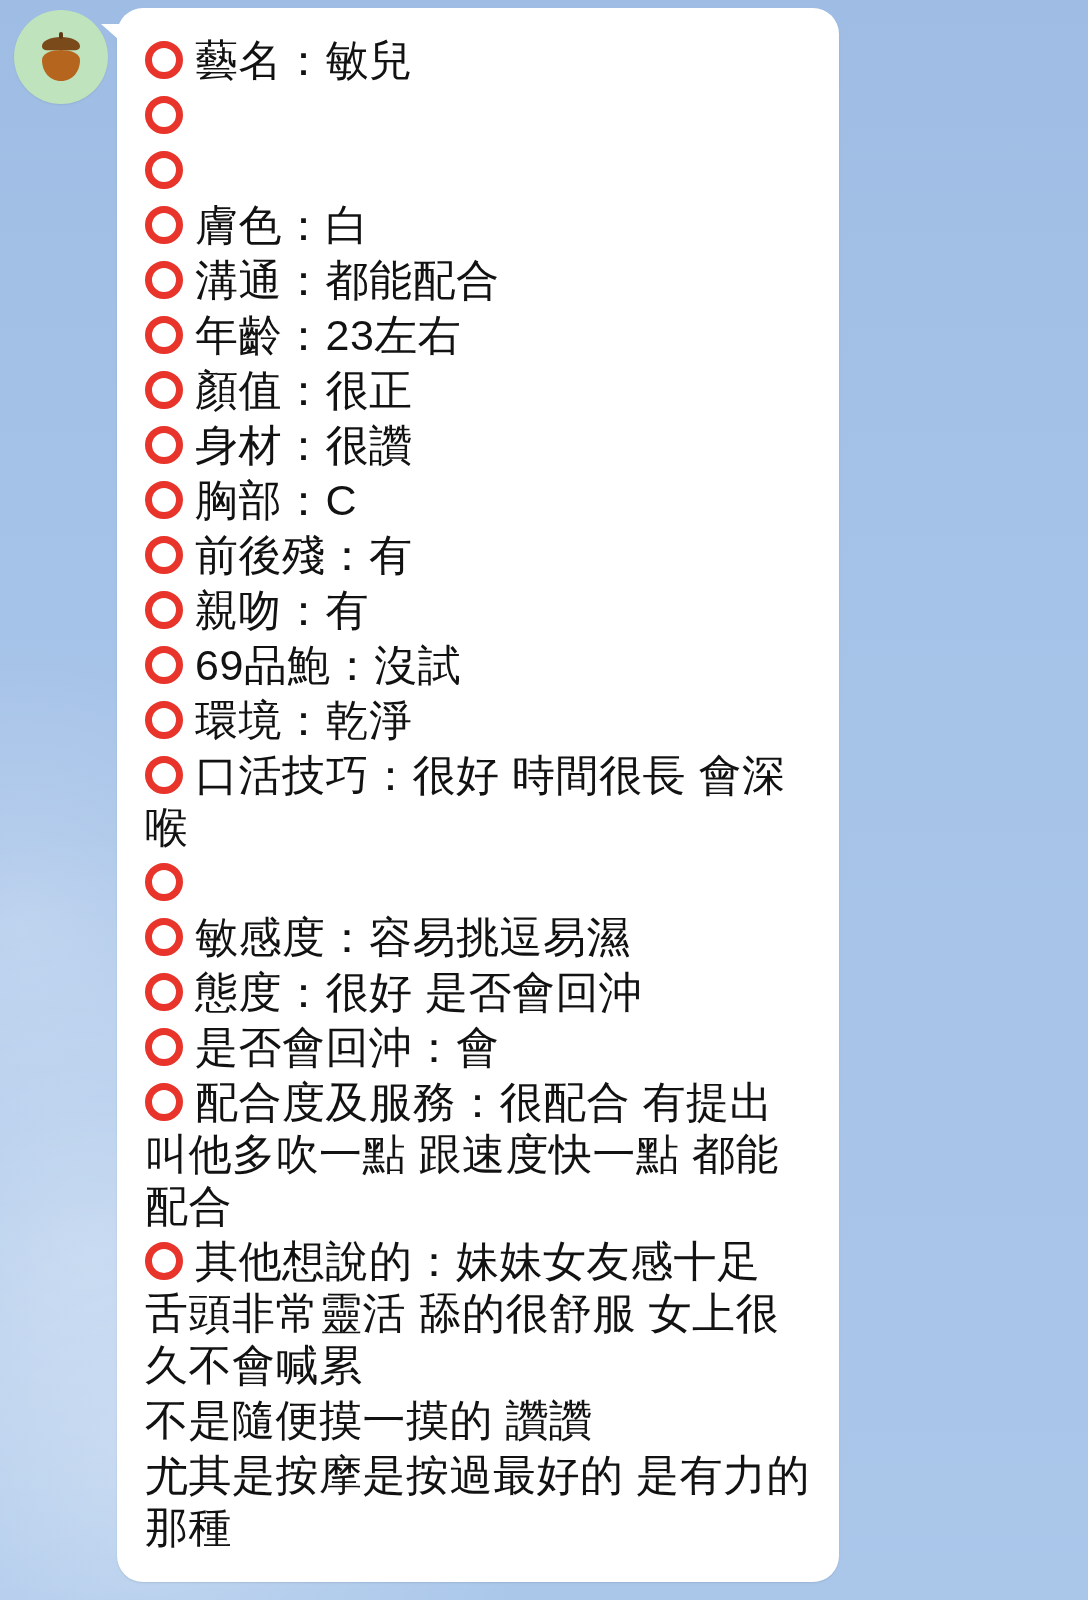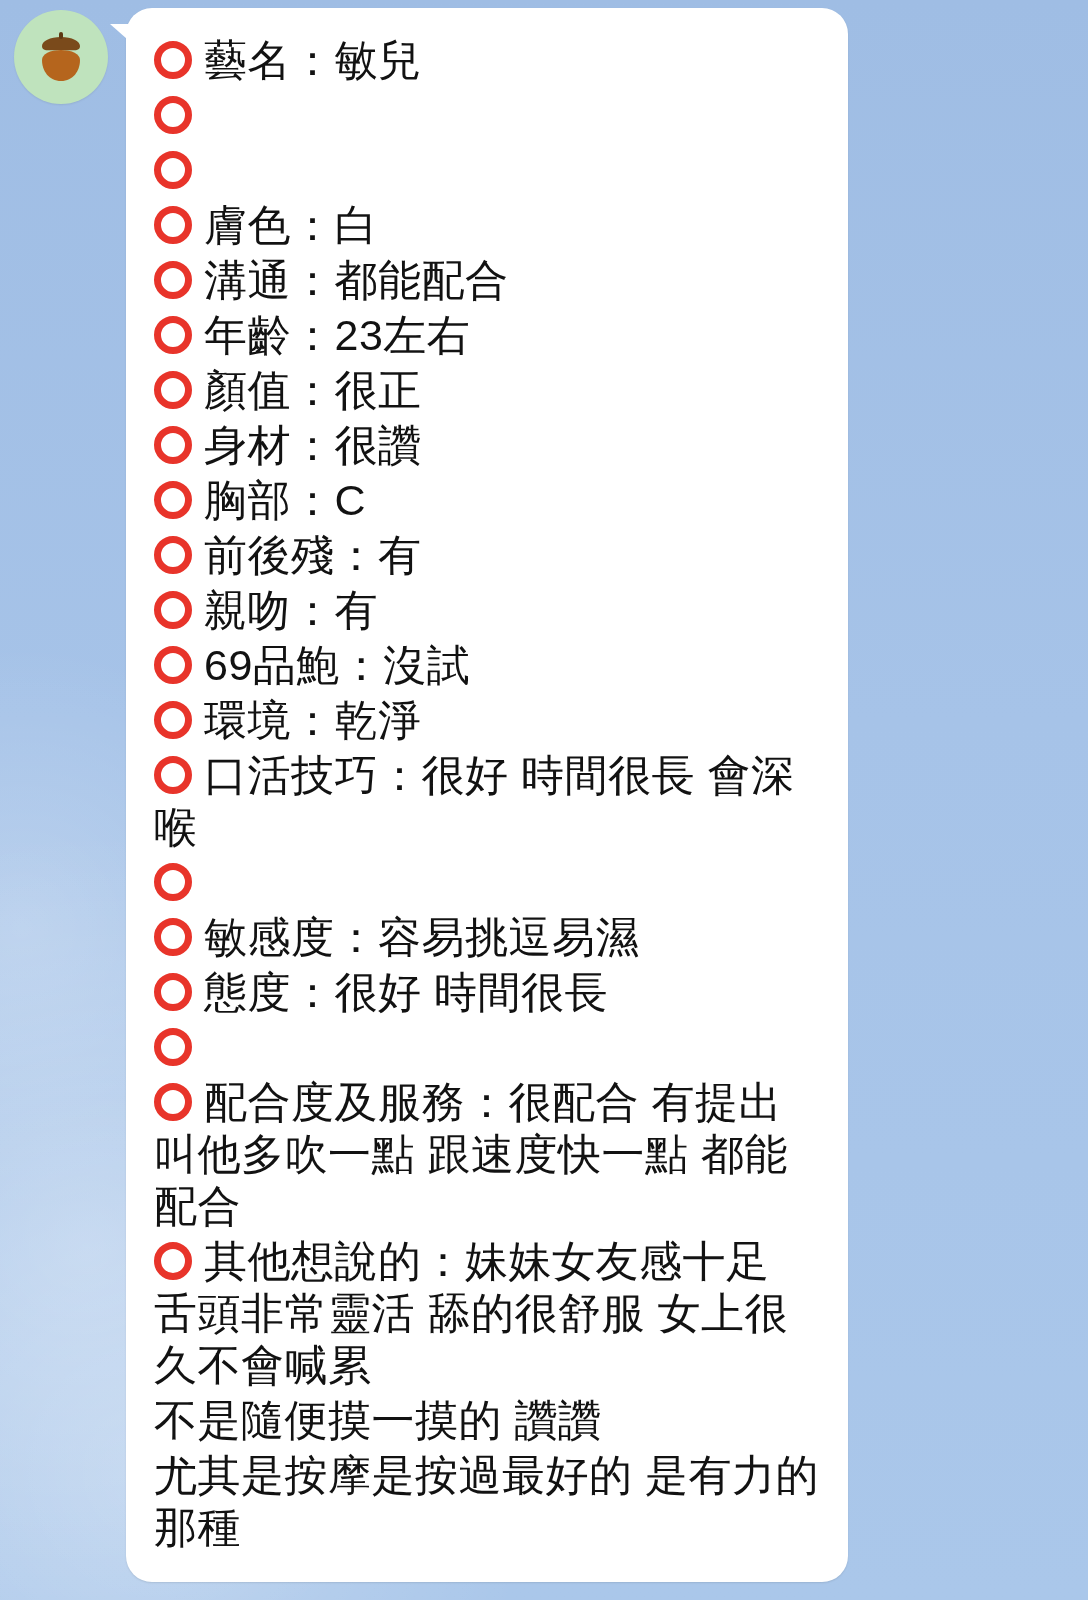--- a/index.html
+++ b/index.html
@@ -48,21 +48,21 @@
     position: absolute;
     left: 50%;
     top: 50%;
     transform: translate(-50%, -50%);
     width: 46px;
     height: 50px;
   }
 
   .bubble {
     position: relative;
-    margin-left: 18px;
+    margin-left: 9px;
     background: #ffffff;
     border-radius: 26px;
     padding: 26px 26px 26px 28px;
     width: 722px;
     box-sizing: border-box;
     box-shadow: 0 1px 2px rgba(0,0,0,0.10);
   }
   .bubble::before {
     content: "";
     position: absolute;
@@ -135,22 +135,22 @@
         <div class="line"><span class="bullet" style="border-color: rgb(232, 52, 42);"></span><span class="text">顏值：很正</span></div>
         <div class="line"><span class="bullet" style="border-color: rgb(232, 52, 42);"></span><span class="text">身材：很讚</span></div>
         <div class="line"><span class="bullet" style="border-color: rgb(232, 52, 42);"></span><span class="text">胸部：C</span></div>
         <div class="line"><span class="bullet" style="border-color: rgb(232, 52, 42);"></span><span class="text">前後殘：有</span></div>
         <div class="line"><span class="bullet" style="border-color: rgb(232, 52, 42);"></span><span class="text">親吻：有</span></div>
         <div class="line"><span class="bullet" style="border-color: rgb(232, 52, 42);"></span><span class="text">69品鮑：沒試</span></div>
         <div class="line"><span class="bullet" style="border-color: rgb(232, 52, 42);"></span><span class="text">環境：乾淨</span></div>
         <div class="line"><span class="bullet" style="border-color: rgb(232, 52, 42);"></span><span class="text">口活技巧：很好 時間很長 會深喉</span></div>
         <div class="line"><span class="bullet" style="border-color: rgb(232, 52, 42);"></span></div>
         <div class="line"><span class="bullet" style="border-color: rgb(232, 52, 42);"></span><span class="text">敏感度：容易挑逗易濕</span></div>
-        <div class="line"><span class="bullet" style="border-color: rgb(232, 52, 42);"></span><span class="text">態度：很好 時間很長</span></div>
-        <div class="line"><span class="bullet" style="border-color: rgb(232, 52, 42);"></span></div>
+        <div class="line"><span class="bullet" style="border-color: rgb(232, 52, 42);"></span><span class="text">態度：很好 是否會回沖</span></div>
+        <div class="line"><span class="bullet" style="border-color: rgb(232, 52, 42);"></span><span class="text">是否會回沖：會</span></div>
         <div class="line"><span class="bullet" style="border-color: rgb(232, 52, 42);"></span><span class="text">配合度及服務：很配合 有提出叫他多吹一點 跟速度快一點 都能配合</span></div>
         <div class="line"><span class="bullet" style="border-color: rgb(232, 52, 42);"></span><span class="text">其他想說的：妹妹女友感十足 舌頭非常靈活 舔的很舒服 女上很久不會喊累</span></div>
         <div class="plain"><span class="text">不是隨便摸一摸的 讚讚</span></div>
         <div class="plain"><span class="text">尤其是按摩是按過最好的 是有力的那種</span></div>
       </div>
   </div>
 
 </div>
 
 </body></html>

